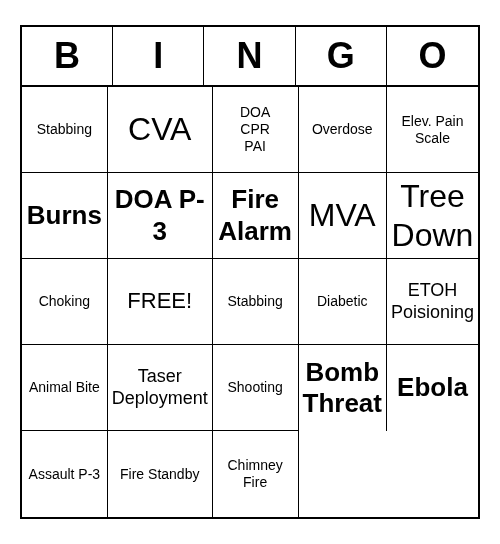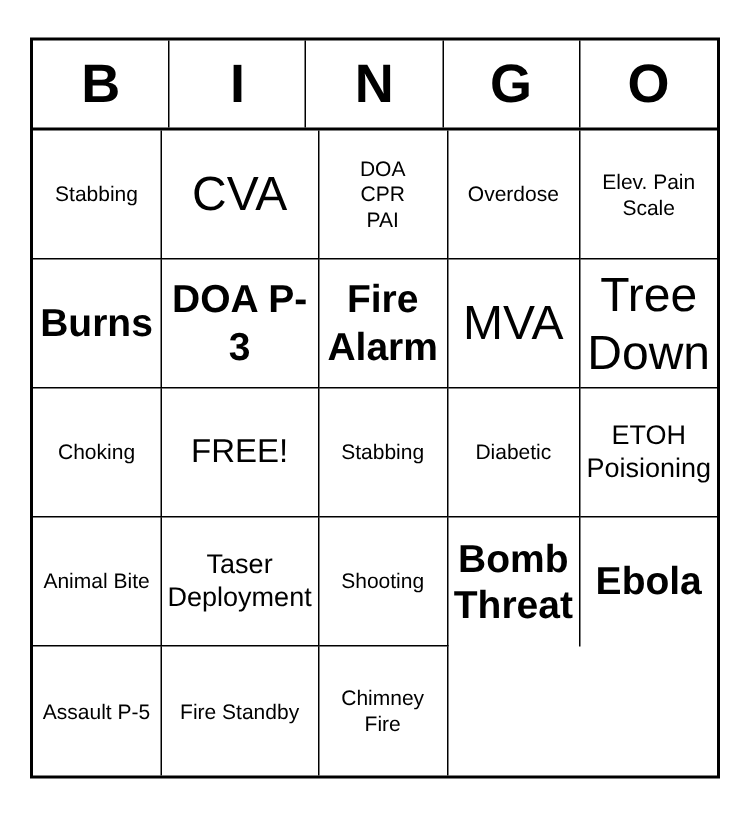--- a/index.html
+++ b/index.html
@@ -89,17 +89,17 @@
       <div class="bingo-cell">Choking</div>
       <div class="bingo-cell free-cell">FREE!</div>
       <div class="bingo-cell">Stabbing</div>
       <div class="bingo-cell">Diabetic</div>
       <div class="bingo-cell small-text">ETOH Poisioning</div>
       <div class="bingo-cell">Animal Bite</div>
       <div class="bingo-cell small-text">Taser Deployment</div>
       <div class="bingo-cell">Shooting</div>
       <div class="bingo-cell large-text">Bomb Threat</div>
       <div class="bingo-cell large-text">Ebola</div>
-      <div class="bingo-cell">Assault P-5</div>
+      <div class="bingo-cell">Assault P-3</div>
       <div class="bingo-cell">Fire Standby</div>
       <div class="bingo-cell">Chimney Fire</div>
     </div>
 </div>
 
 </body></html>

